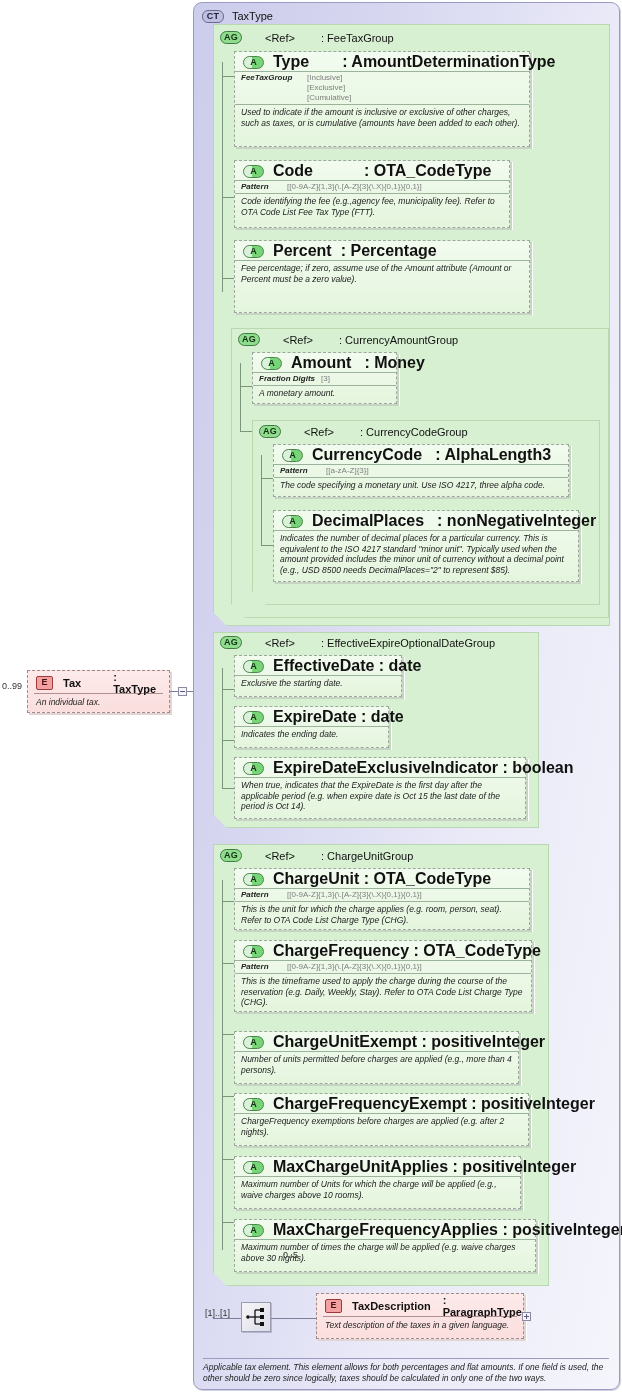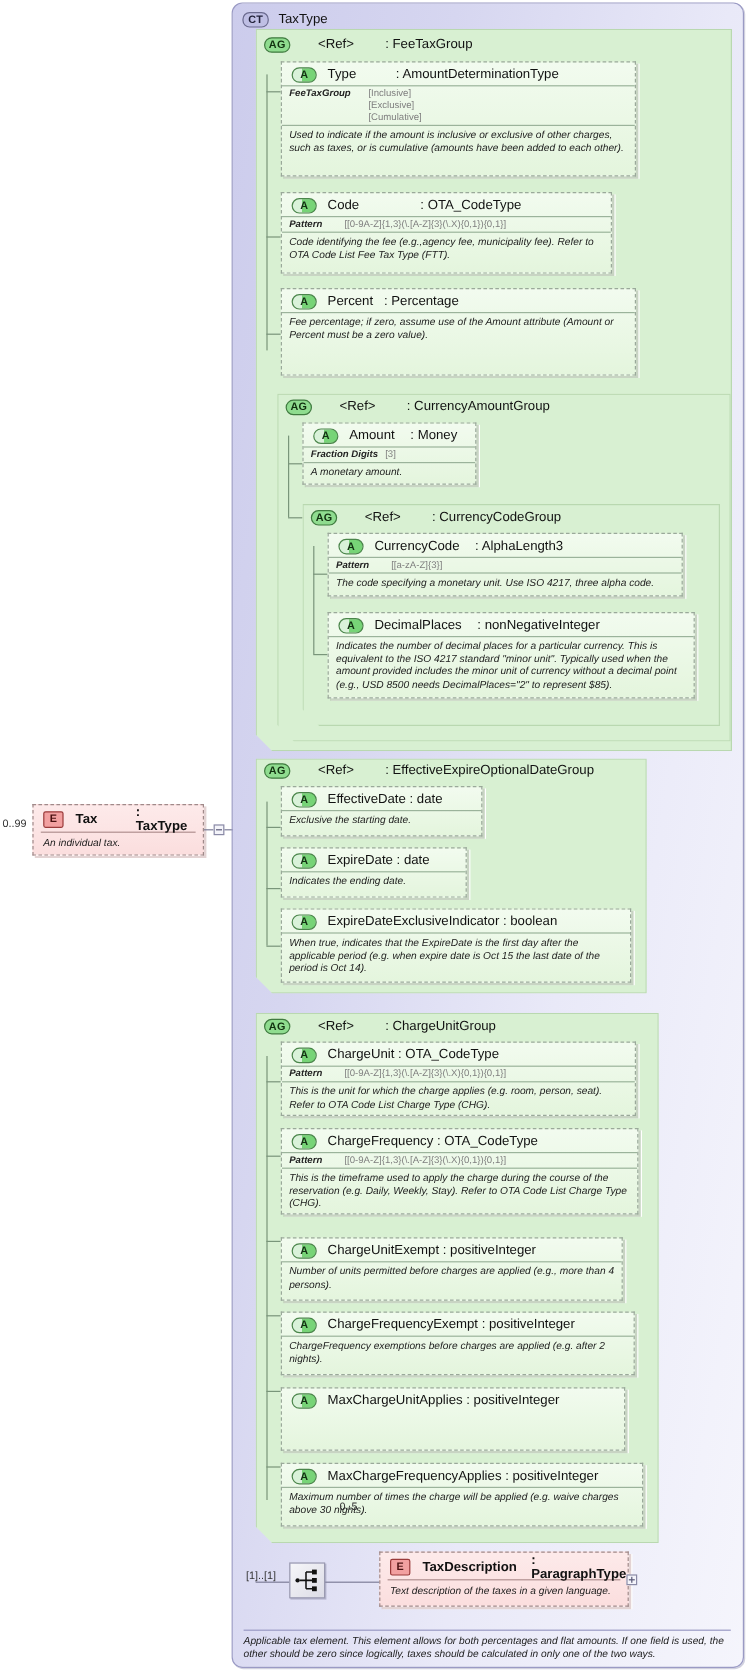--- a/index.html
+++ b/index.html
@@ -80,40 +80,40 @@
     width:0;height:0;
     border-left: 12px solid #ffffff;
     border-top: 12px solid transparent;
   }
   .ag-box.clip {
     clip-path: polygon(0 0, 100% 0, 100% 100%, 14px 100%, 0 calc(100% - 14px));
     box-shadow: none;
   }
   .ag-head {
     position: absolute; left: 7px; top: 5px;
-    display:flex; align-items:flex-start; gap:0px;
+    display:flex; align-items:flex-end; gap:0px;
     white-space: nowrap;
   }
   .ag-head .ref { font-size: 11px; color:#111; margin-left: 23px; }
   .ag-head .ctype { font-size: 11px; color:#111; margin-left: 26px; }
 
   
   .a-card {
     position: absolute;
     background: linear-gradient(180deg,#f2fbef 0%, #e4f5dd 100%);
     border: 1px dashed #9aa99a;
     box-shadow: 2px 2px 0 rgba(190,205,185,.85), 3px 2px 0 #ffffff;
   }
   .a-card .hdr {
     display:flex; align-items:center; gap:9px;
     padding: 3px 6px 2px 8px;
     height: 19px;
   }
   .a-card .hdr .nm {
-    font-size: 11px; font-weight: normal; color:#111; white-space: nowrap;
+    font-size: 16px; font-weight: bold; color:#111; white-space: nowrap;
   }
   .a-card .facets {
     border-top: 1px solid #9bb39b;
     padding: 1px 6px 1px 6px;
     font-size: 8px;
     color: #222;
   }
   .facet-row { display:flex; gap: 4px; line-height: 10px; }
   .facet-row .fname { font-style: italic; font-weight: bold; width: 62px; flex:none; }
   .facet-row .fval  { color:#7f7f7f; }
@@ -440,20 +440,21 @@
       <span class="nm">ChargeFrequencyExempt : positiveInteger</span>
     </div>
     <div class="doc">ChargeFrequency exemptions before charges are applied (e.g. after 2 nights).</div>
   </div>
 
   <div class="a-card" style="left:234px; top:1156px; width:287px; height:53px;">
     <div class="hdr">
       <span class="badge a">A</span>
       <span class="nm">MaxChargeUnitApplies : positiveInteger</span>
     </div>
+    <div class="doc">Maximum number of Units for which the charge will be applied (e.g., waive charges above 10 rooms).</div>
   </div>
 
   <div class="a-card" style="left:234px; top:1219px; width:302px; height:53px;">
     <div class="hdr">
       <span class="badge a">A</span>
       <span class="nm">MaxChargeFrequencyApplies : positiveInteger</span>
     </div>
     <div class="doc">Maximum number of times the charge will be applied (e.g. waive charges above 30 nights).</div>
   </div>
 

